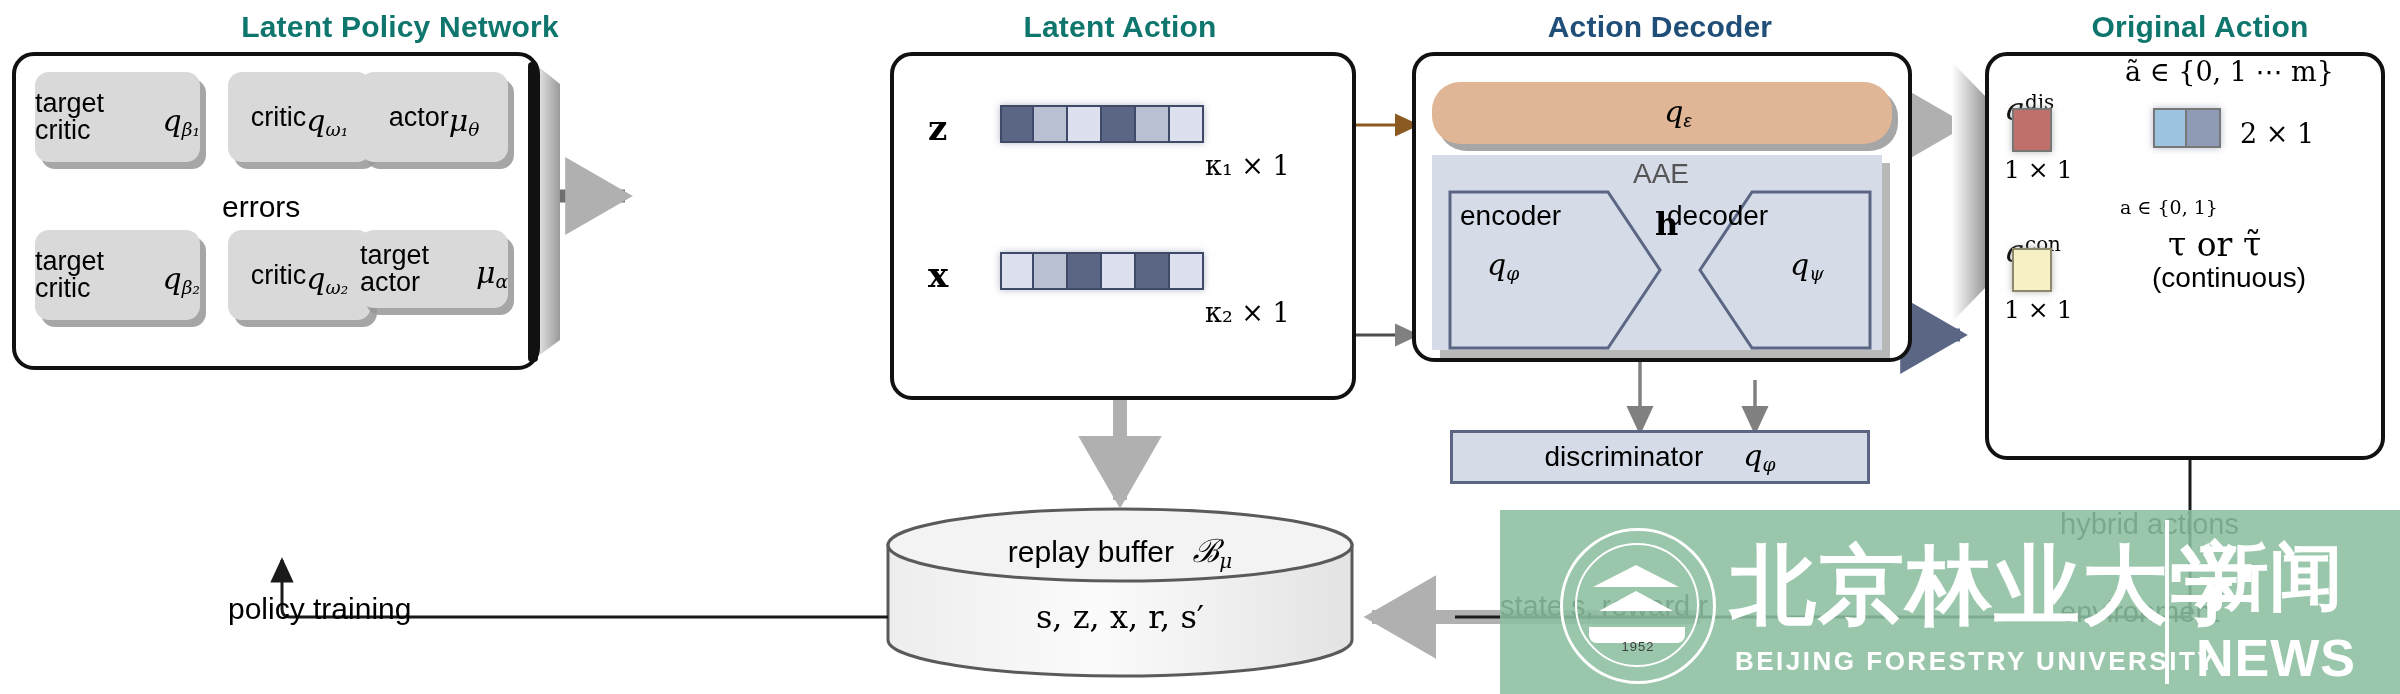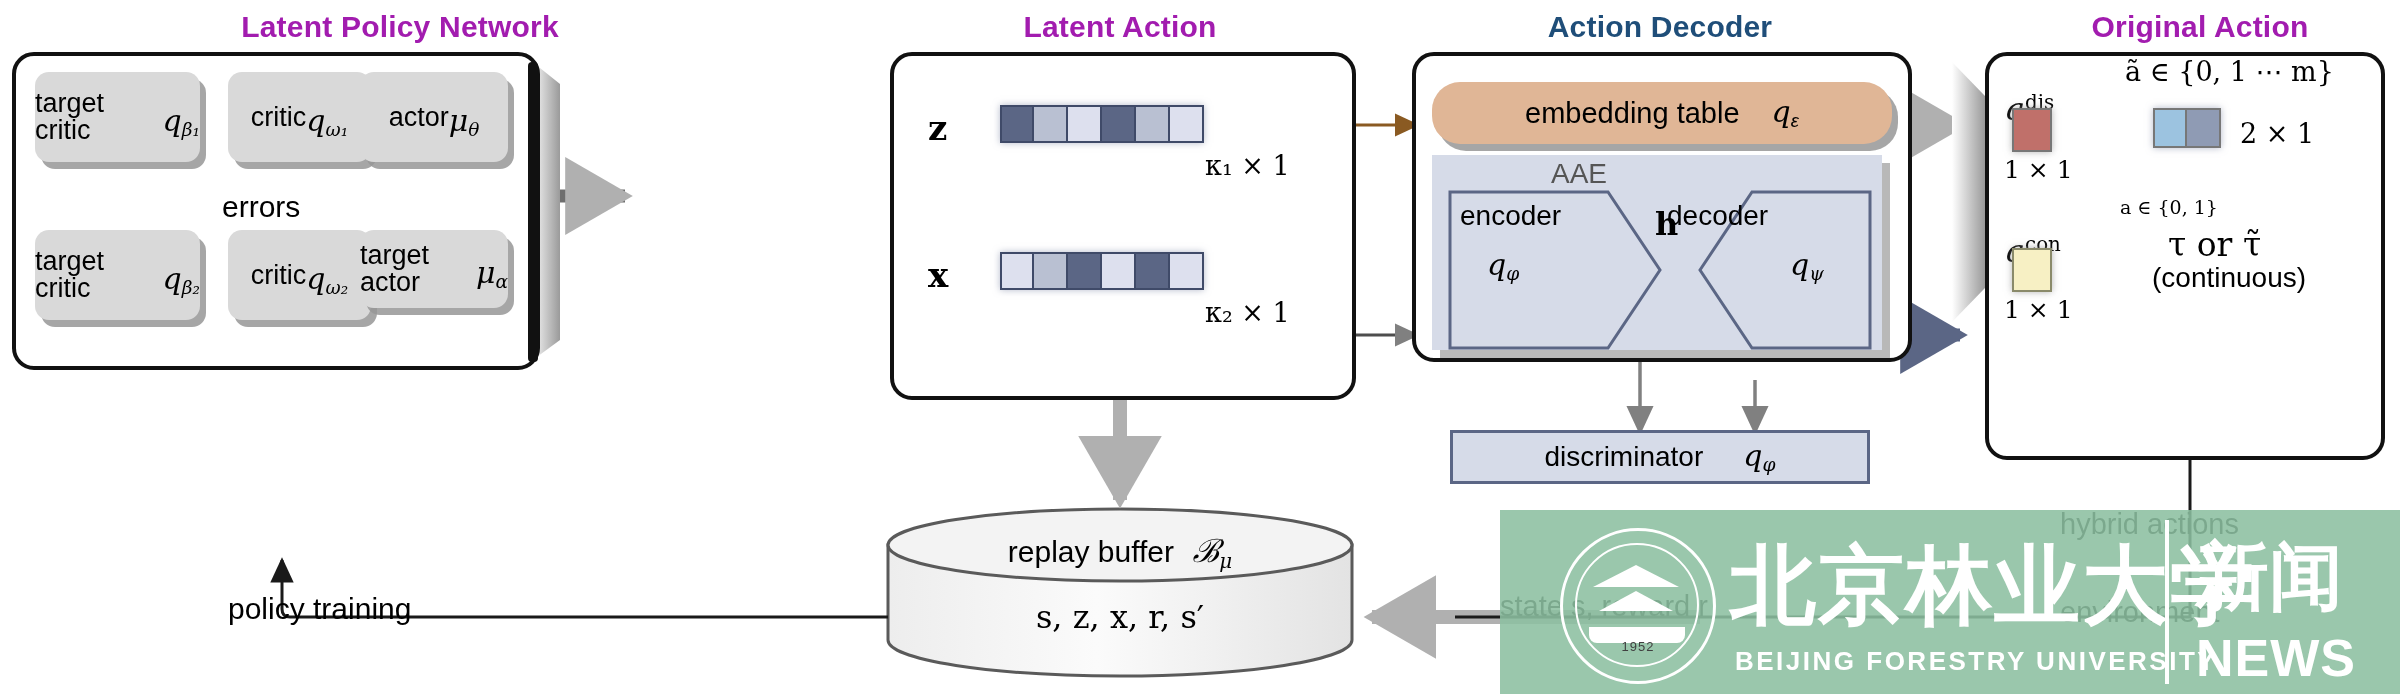--- a/index.html
+++ b/index.html
@@ -1,19 +1,19 @@
 <!DOCTYPE html>
 <html><head>
 <meta charset="utf-8">
 <style>
   html,body{margin:0;padding:0;background:#ffffff;}
   body{width:2400px;height:694px;position:relative;overflow:hidden;
        font-family:"Liberation Sans",sans-serif;}
   .abs{position:absolute;}
-  .panel-title{font-weight:bold;font-size:30px;color:#a21caf;letter-spacing:.2px;
+  .panel-title{font-weight:bold;font-size:30px;color:#0f766e;letter-spacing:.2px;
                white-space:nowrap;text-align:center;}
   .panel-title.accent{color:#1f4e79;}
   .round-box{border:4px solid #111;border-radius:22px;background:#fff;box-sizing:border-box;}
   .gbox{background:#d9d9d9;border-radius:14px;box-sizing:border-box;
         box-shadow:6px 7px 0 rgba(150,150,150,.85);
         display:flex;align-items:center;justify-content:center;
         color:#000;}
   .gbox .l1{font-size:27px;line-height:1;}
   .gbox .l2{font-size:30px;line-height:1;margin-top:12px;font-family:"DejaVu Serif",serif;font-style:italic;}
   .mi{font-family:"DejaVu Serif",serif;font-style:italic;}
@@ -177,26 +177,25 @@
     <div class="cell" style="width: 34px; height: 38px; background: rgb(91, 102, 133); border-left: none;"></div>
     <div class="cell" style="width: 34px; height: 38px; background: rgb(221, 224, 238); border-left: none;"></div>
     <div class="cell" style="width: 34px; height: 38px; background: rgb(91, 102, 133); border-left: none;"></div>
     <div class="cell" style="width: 34px; height: 38px; background: rgb(221, 224, 238); border-left: none;"></div>
   </div>
 <div class="abs math" style="left:1205px;top:297px;">κ₂ × 1</div>
 
 <div class="abs round-box" style="left:1412px;top:52px;width:500px;height:310px;"></div>
 
 <div class="abs gbox" style="left:1432px;top:82px;width:460px;height:62px;border-radius:28px;background:#e0b696;flex-direction:row;">
-  <span style="font-size:29px;">embedding table</span>
   <span style="font-size:30px;margin-left:32px;"><span class="mi">q</span><span class="sub">ε</span></span>
 </div>
 
 <div class="abs" style="left:1432px;top:155px;width:450px;height:195px;background:#d6dbe8;box-shadow:8px 8px 0 rgba(160,160,160,.75);"></div>
-<div class="abs lbl" style="left:1354px;top:158px;width:450px;text-align:center;font-size:28px;color:#555;">AAE</div>
+<div class="abs lbl" style="left:1436px;top:158px;width:450px;text-align:center;font-size:28px;color:#555;">AAE</div>
 
 <svg width="2400" height="694" style="position:absolute;left:0;top:0;">
   <path d="M1450,192 L1608,192 L1660,270 L1608,348 L1450,348 Z" fill="none" stroke="#5b6685" stroke-width="3"></path>
   <path d="M1700,270 L1752,192 L1870,192 L1870,348 L1752,348 Z" fill="none" stroke="#5b6685" stroke-width="3"></path>
 </svg>
 <div class="abs lbl" style="left:1460px;top:200px;font-size:28px;">encoder</div>
 <div class="abs math" style="left:1487px;top:247px;font-size:30px;"><span class="mi">q</span><span class="sub">φ</span></div>
 <div class="abs lbl" style="left:1667px;top:200px;font-size:28px;">decoder</div>
 <div class="abs math" style="left:1790px;top:247px;font-size:30px;"><span class="mi">q</span><span class="sub">ψ</span></div>
 <div class="abs math" style="left:1655px;top:205px;font-size:32px;font-weight:bold;">h</div>

